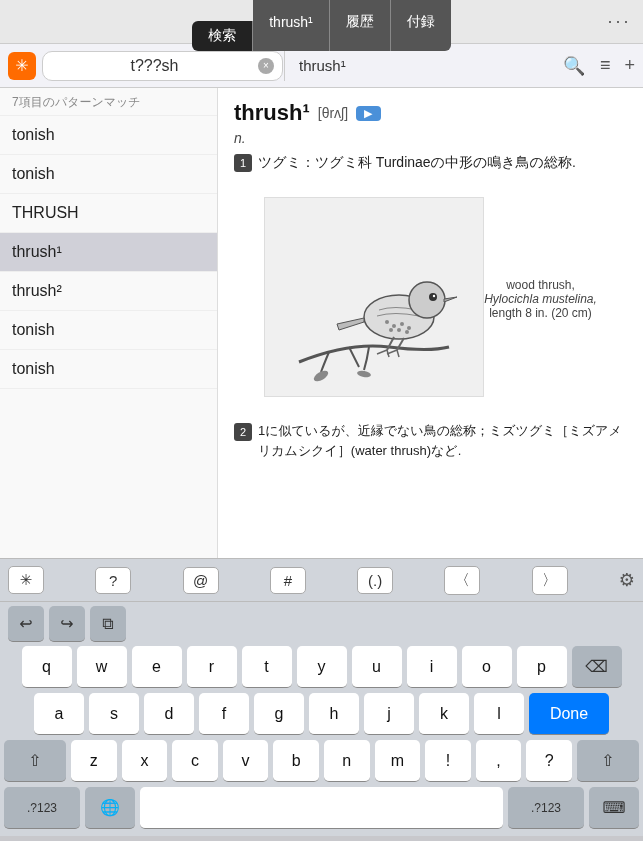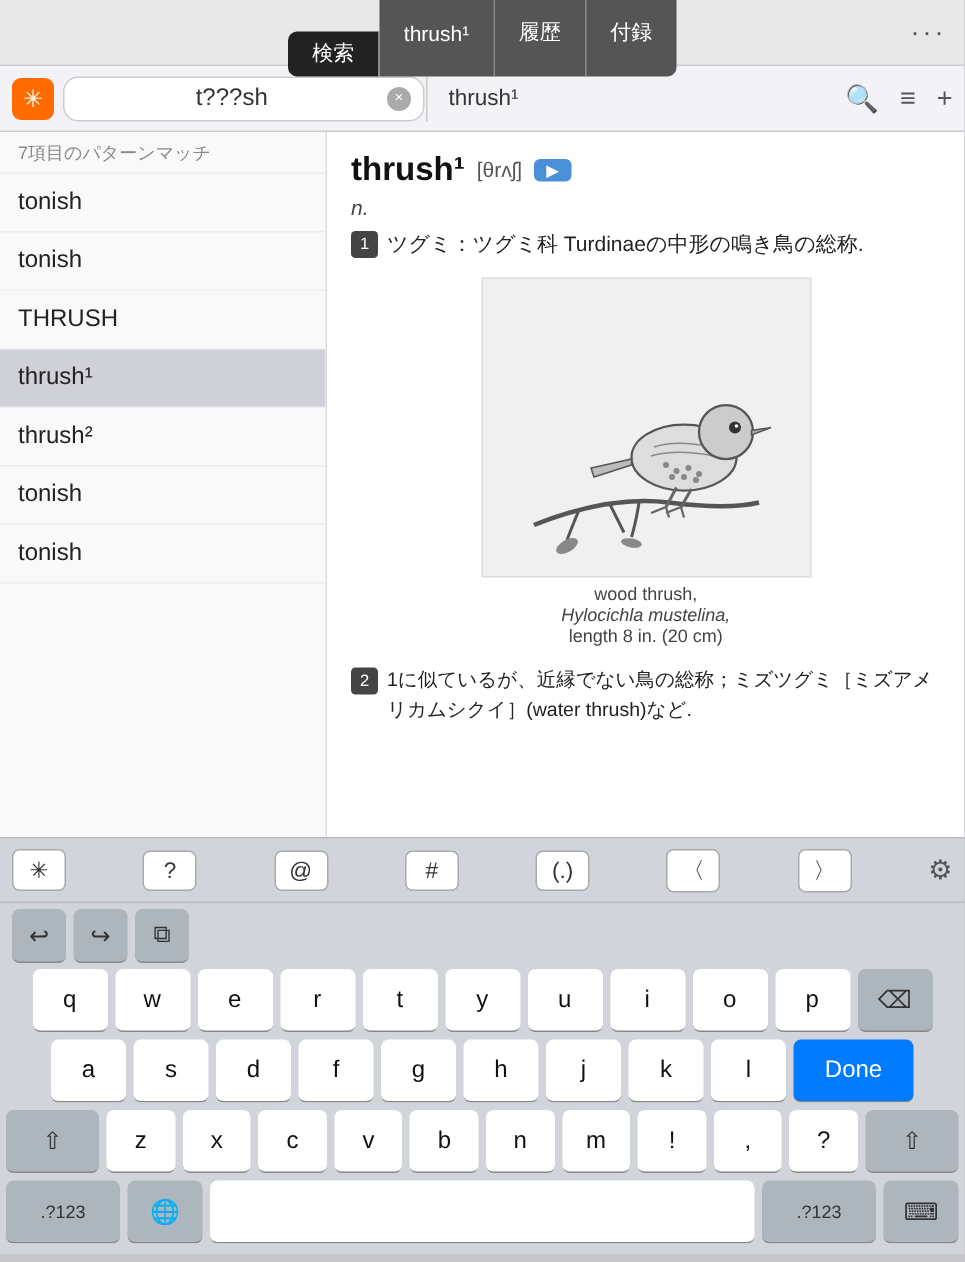--- a/index.html
+++ b/index.html
@@ -158,22 +158,23 @@
     }
     .def-block { display: flex; gap: 6px; margin-bottom: 8px; align-items: flex-start; }
     .def-num {
       background: #444; color: white; font-size: 11px;
       width: 18px; height: 18px; border-radius: 3px;
       display: flex; align-items: center; justify-content: center;
       flex-shrink: 0; margin-top: 2px;
     }
     .def-text { font-size: 14px; color: #222; line-height: 1.5; }
     .bird-image-area {
-      display: flex; flex-direction: column; align-items: center;
-      margin: 12px 0;
+      display: flex; flex-direction: row; align-items: center;
+      margin: 24px 0;
+      justify-content: center;
     }
     .bird-img-placeholder {
       width: 220px; height: 200px;
       background: #f0f0f0;
       border: 1px solid #ddd;
       display: flex; align-items: center; justify-content: center;
       overflow: hidden;
     }
     .bird-caption { font-size: 12px; color: #444; text-align: center; margin-top: 4px; }
     .bird-caption em { font-style: italic; }

